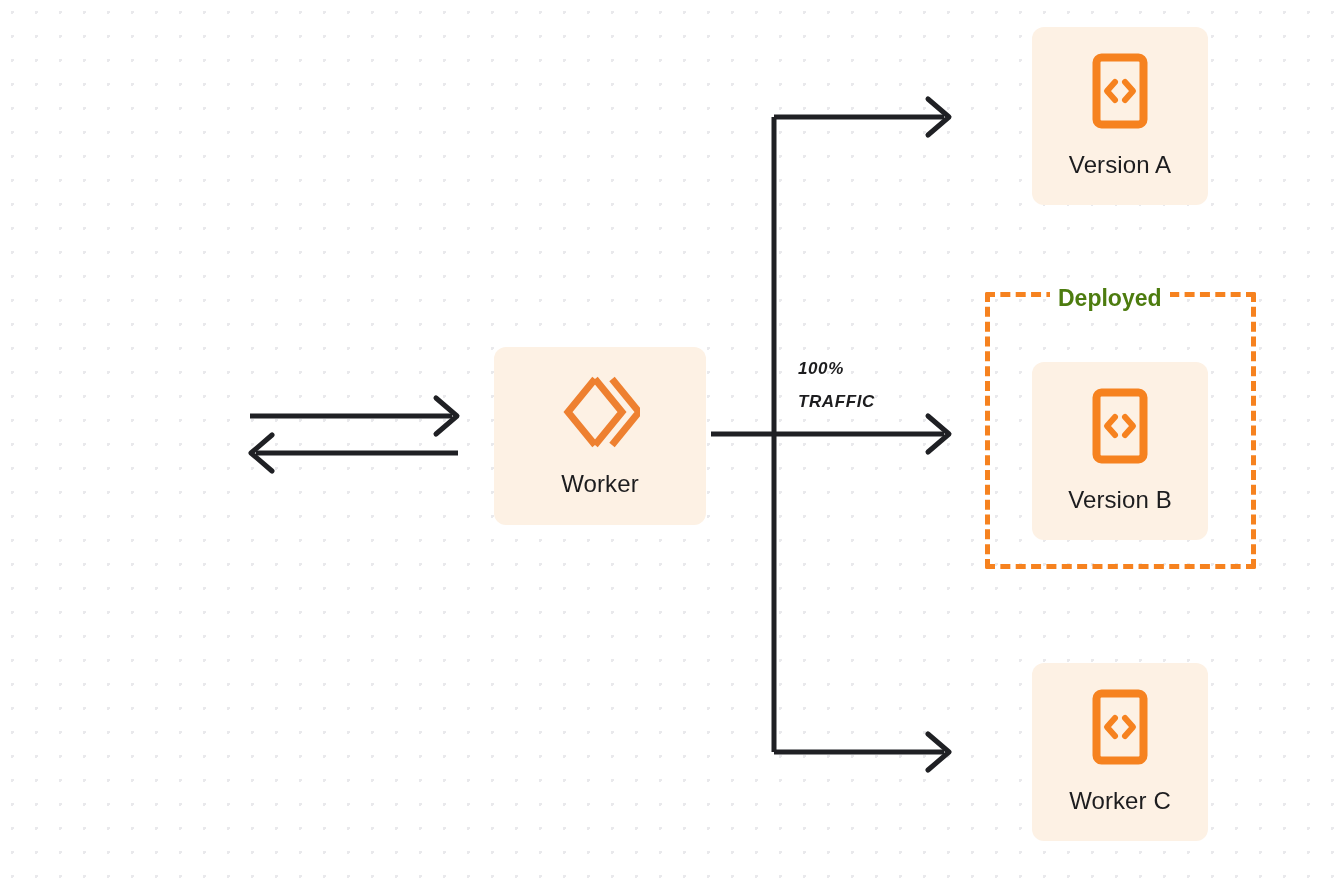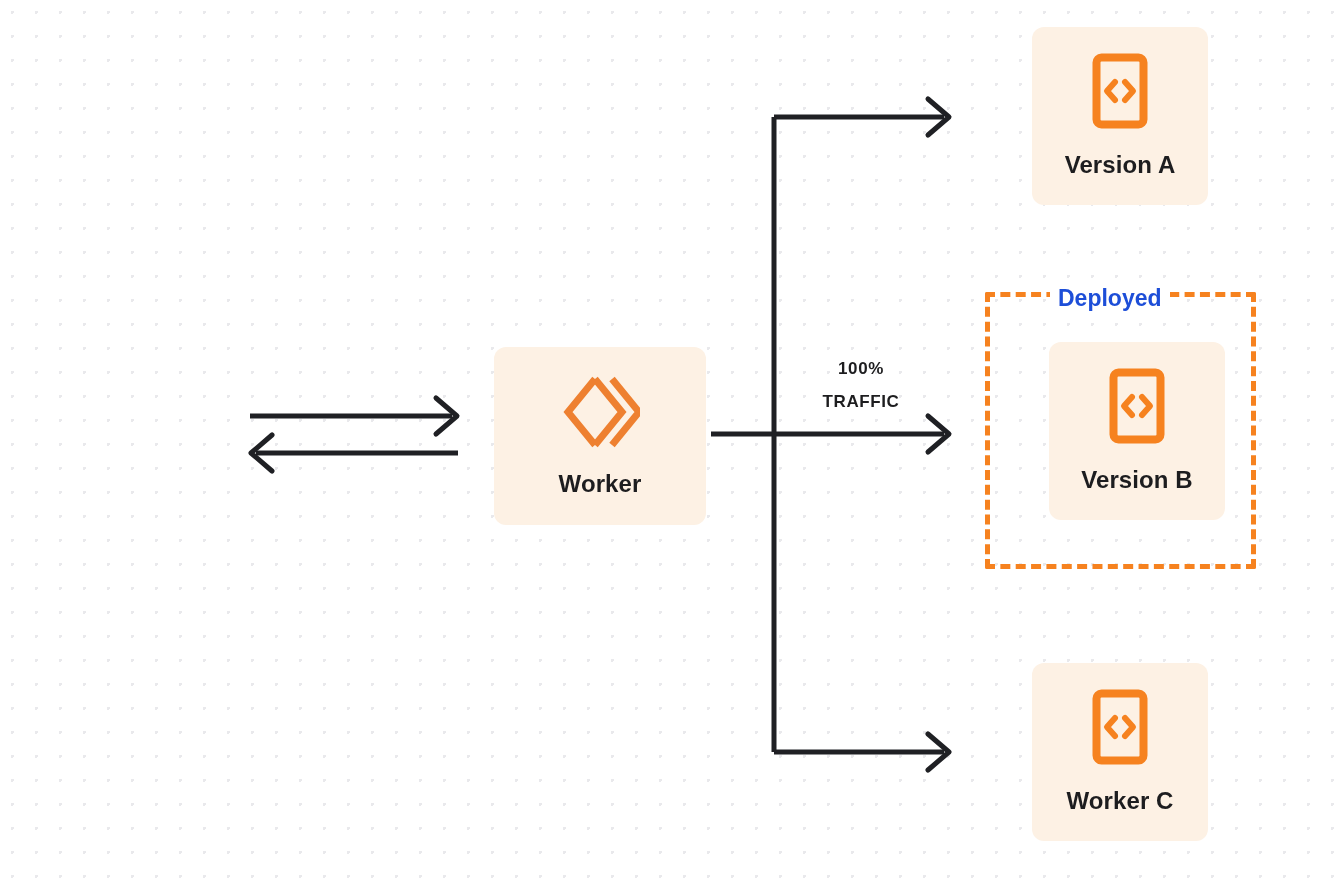--- a/index.html
+++ b/index.html
@@ -29,21 +29,21 @@
     box-sizing: border-box;
     display: flex;
     flex-direction: column;
     align-items: center;
     justify-content: center;
     border-radius: 12px;
   }
 
   .node-label {
     font-size: 24px;
-    font-weight: bold;
+    font-weight: normal;
     color: #1d1d1f;
     letter-spacing: 0.1px;
     white-space: nowrap;
   }
 
   
   #client-node {
     left: 30px;
     top: 347px;
     width: 182px;
@@ -63,21 +63,21 @@
 
   
   .version-node {
     left: 1032px;
     width: 176px;
     height: 178px;
     background: #fdf1e4;
   }
   .version-node .node-label { margin-top: 22px; }
   #version-a-node { top: 27px; }
-  #version-b-node { top: 342px; margin-left: 17px; }
+  #version-b-node { top: 362px; }
   #version-c-node { top: 663px; }
 
   .icon-wrap {
     display: flex;
     align-items: center;
     justify-content: center;
     line-height: 0;
   }
 
   
@@ -90,39 +90,39 @@
     box-sizing: border-box;
     border: 5px dashed #f6821f;
     border-radius: 2px;
   }
   #deployed-label {
     position: absolute;
     left: 1050px;
     top: 285px;
     padding: 0 8px;
     background: #ffffff;
-    color: #1d4ed8;
+    color: #4d7c0f;
     font-size: 23px;
     font-weight: bold;
     line-height: 26px;
     white-space: nowrap;
   }
 
   
   #traffic-label {
     position: absolute;
     left: 798px;
     top: 352px;
     width: 126px;
-    text-align: center;
     color: #1d1d1f;
     font-size: 17px;
     font-weight: bold;
     letter-spacing: 0.6px;
     line-height: 33px;
+    font-style: italic;
   }
   #traffic-label div { white-space: nowrap; }
 
   
   #connectors {
     position: absolute;
     left: 0;
     top: 0;
     width: 1338px;
     height: 878px;

